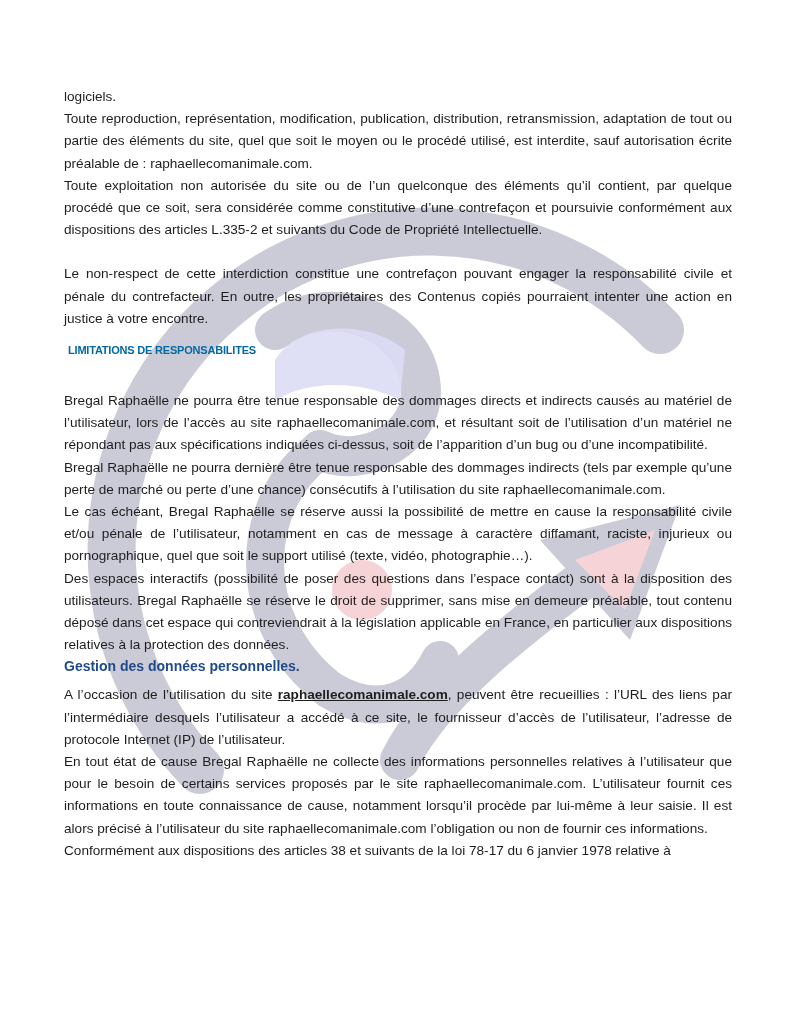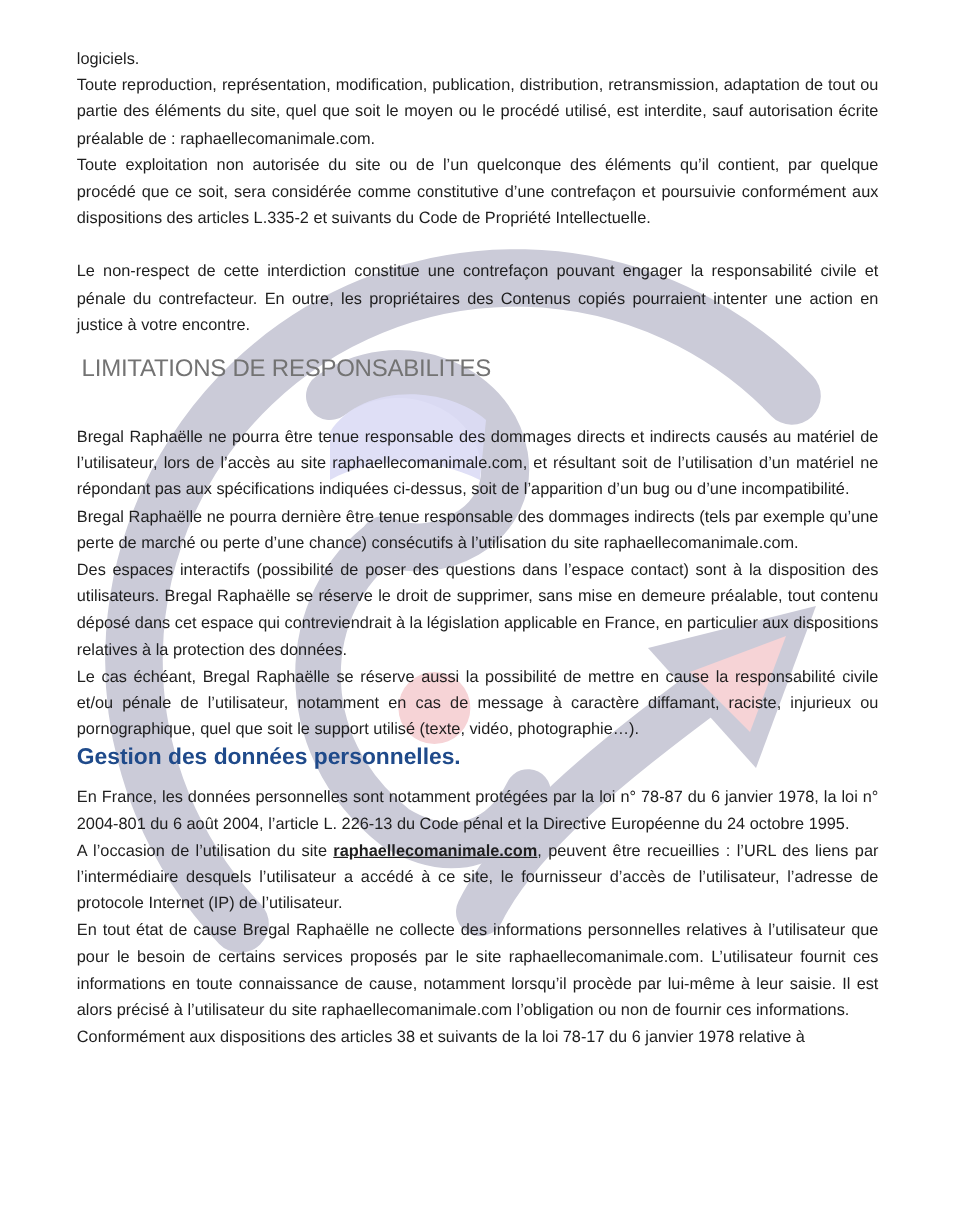--- a/index.html
+++ b/index.html
@@ -1,29 +1,29 @@
 <!DOCTYPE html>
 <html><head>
 <meta charset="utf-8">
 <style>
   html, body { margin: 0; padding: 0; background: #ffffff; }
   body {
     width: 796px; height: 1024px; overflow: hidden; position: relative;
     font-family: "Liberation Sans", sans-serif; color: #1e1e1e;
   }
   .watermark { position: absolute; left: 0; top: 0; width: 796px; height: 1024px; z-index: 0; pointer-events: none; }
-  .page { position: relative; z-index: 1; padding: 38px 64px 0 64px; }
+  .page { position: relative; z-index: 1; padding: 38px 64px 0 64px; margin-top: 48px; }
   p { margin: 0; font-size: 13.6px; line-height: 22.2px; text-align: justify; }
   .gap { height: 22px; }
   h2.upper {
-    margin: 14px 0 12px 4px; font-size: 20px; font-weight: normal; color: #737373;
+    margin: 14px 0 12px 4px; font-size: 11px; font-weight: bold; color: #0369a1;
     letter-spacing: -0.2px;
   }
   h2.gestion {
-    margin: 2px 0 10px 0; font-size: 19px; font-weight: bold; color: #1f4a8a;
+    margin: 2px 0 10px 0; font-size: 14px; font-weight: bold; color: #1f4a8a;
   }
   .u { text-decoration: underline; font-weight: bold; }
 </style>
 </head>
 <body>
 
 <svg class="watermark" viewBox="0 0 796 1024" xmlns="http://www.w3.org/2000/svg">
 
   <path d="M 200 770 A 290 290 0 1 1 660 330" fill="none" stroke="#cbcbd8" stroke-width="48" stroke-linecap="round"></path>
 
@@ -45,21 +45,20 @@
   <p>logiciels.</p>
   <p>Toute reproduction, représentation, modification, publication, distribution, retransmission, adaptation de tout ou partie des éléments du site, quel que soit le moyen ou le procédé utilisé, est interdite, sauf autorisation écrite préalable de : raphaellecomanimale.com.</p>
   <p>Toute exploitation non autorisée du site ou de l’un quelconque des éléments qu’il contient, par quelque procédé que ce soit, sera considérée comme constitutive d’une contrefaçon et poursuivie conformément aux dispositions des articles L.335-2 et suivants du Code de Propriété Intellectuelle.</p>
   <div class="gap"></div>
   <p>Le non-respect de cette interdiction constitue une contrefaçon pouvant engager la responsabilité civile et pénale du contrefacteur. En outre, les propriétaires des Contenus copiés pourraient intenter une action en justice à votre encontre.</p>
 
   <h2 class="upper">LIMITATIONS DE RESPONSABILITES</h2>
   <div class="gap"></div>
   <p>Bregal Raphaëlle ne pourra être tenue responsable des dommages directs et indirects causés au matériel de l’utilisateur, lors de l’accès au site raphaellecomanimale.com, et résultant soit de l’utilisation d’un matériel ne répondant pas aux spécifications indiquées ci-dessus, soit de l’apparition d’un bug ou d’une incompatibilité.</p>
   <p>Bregal Raphaëlle  ne pourra dernière être tenue responsable des dommages indirects (tels par exemple qu’une perte de marché ou perte d’une chance) consécutifs à l’utilisation du site raphaellecomanimale.com.</p>
+  <p>Le cas échéant, Bregal Raphaëlle se réserve aussi la possibilité de mettre en cause la responsabilité civile et/ou pénale de l’utilisateur, notamment en cas de message à caractère diffamant, raciste, injurieux ou pornographique, quel que soit le support utilisé (texte, vidéo, photographie…).</p>
   <p>Des espaces interactifs (possibilité de poser des questions dans l’espace contact) sont à la disposition des utilisateurs. Bregal Raphaëlle  se réserve le droit de supprimer, sans mise en demeure préalable, tout contenu déposé dans cet espace qui contreviendrait à la législation applicable en France, en particulier aux dispositions relatives à la protection des données.</p>
-  <p>Le cas échéant, Bregal Raphaëlle se réserve aussi la possibilité de mettre en cause la responsabilité civile et/ou pénale de l’utilisateur, notamment en cas de message à caractère diffamant, raciste, injurieux ou pornographique, quel que soit le support utilisé (texte, vidéo, photographie…).</p>
 
   <h2 class="gestion">Gestion des données personnelles.</h2>
-  <p>En France, les données personnelles sont notamment protégées par la loi n° 78-87 du 6 janvier 1978, la loi n° 2004-801 du 6 août 2004, l’article L. 226-13 du Code pénal et la Directive Européenne du 24 octobre 1995.</p>
   <p><span>A l’occasion de l’utilisation du site </span><span class="u">raphaellecomanimale.com</span><span>, peuvent être recueillies : l’URL des liens par l’intermédiaire desquels l’utilisateur a accédé à ce site, le fournisseur d’accès de l’utilisateur, l’adresse de protocole Internet (IP) de l’utilisateur.</span></p>
   <p>En tout état de cause Bregal Raphaëlle ne collecte des informations personnelles relatives à l’utilisateur que pour le besoin de certains services proposés par le site  raphaellecomanimale.com. L’utilisateur fournit ces informations en toute connaissance de cause, notamment lorsqu’il procède par lui-même à leur saisie. Il est alors précisé à l’utilisateur du site raphaellecomanimale.com l’obligation ou non de fournir ces informations.</p>
   <p>Conformément aux dispositions des articles 38 et suivants de la loi 78-17 du 6 janvier 1978 relative à</p>
 </div>
 
 </body></html>

